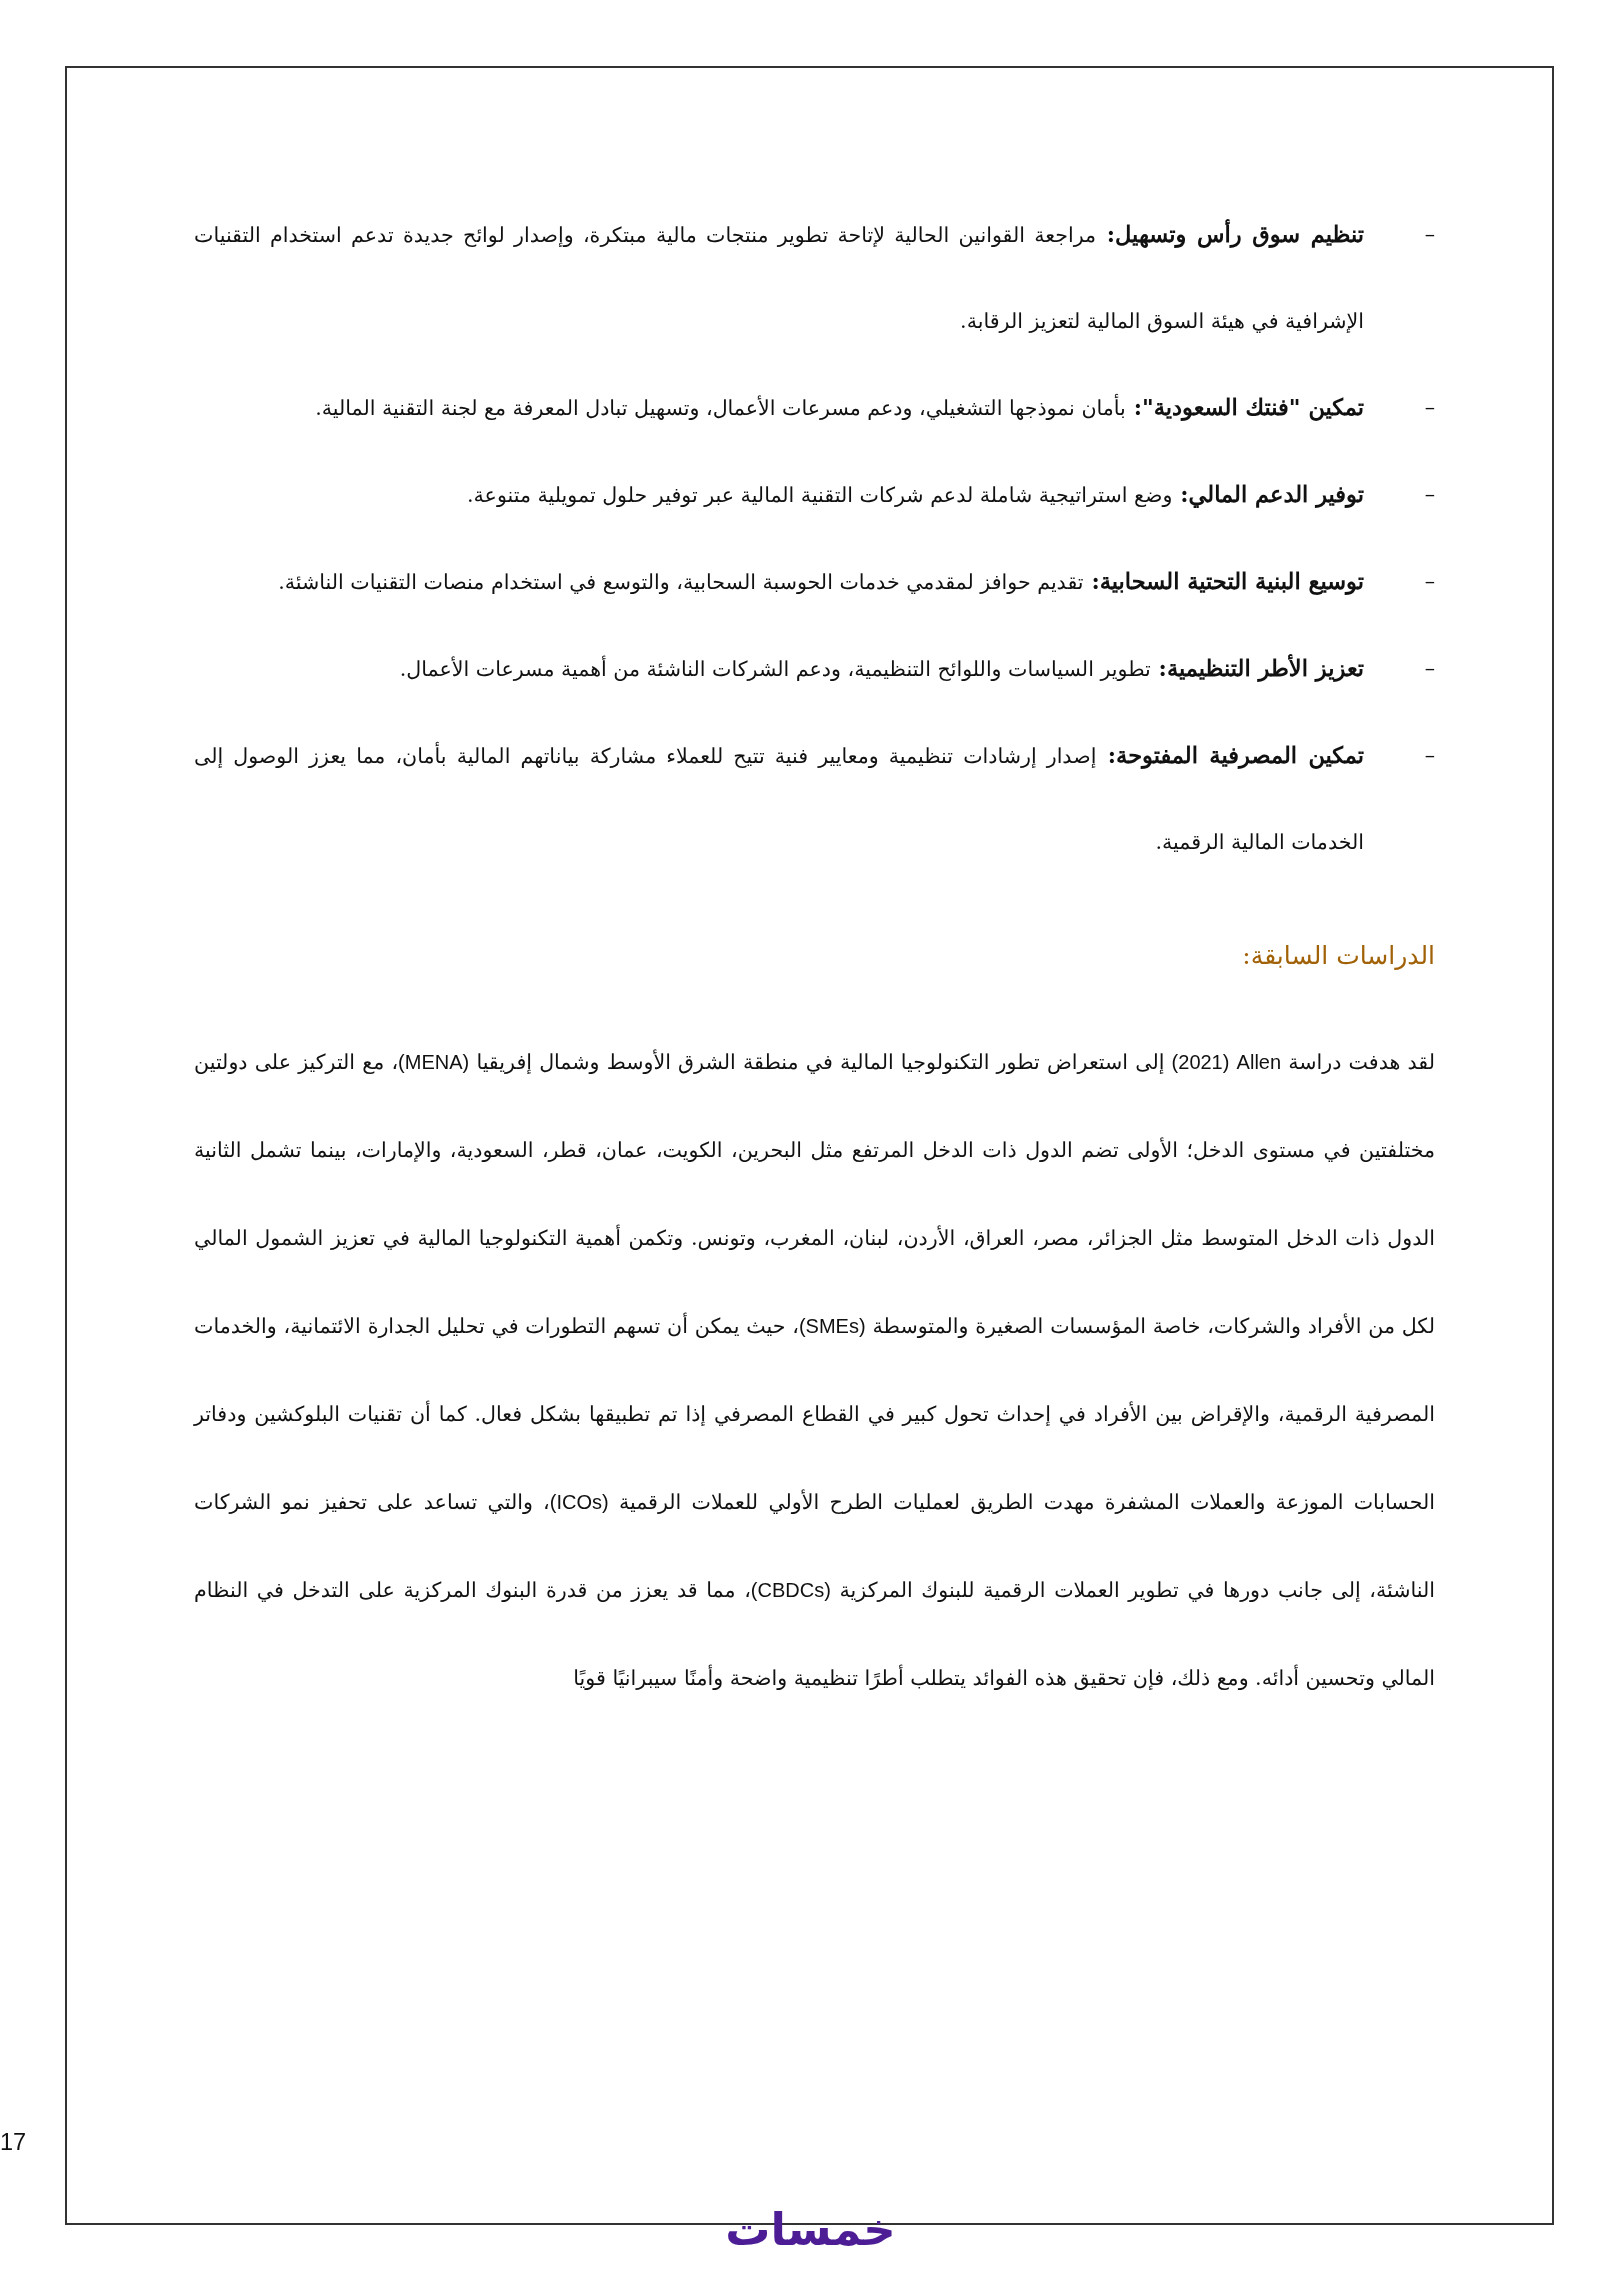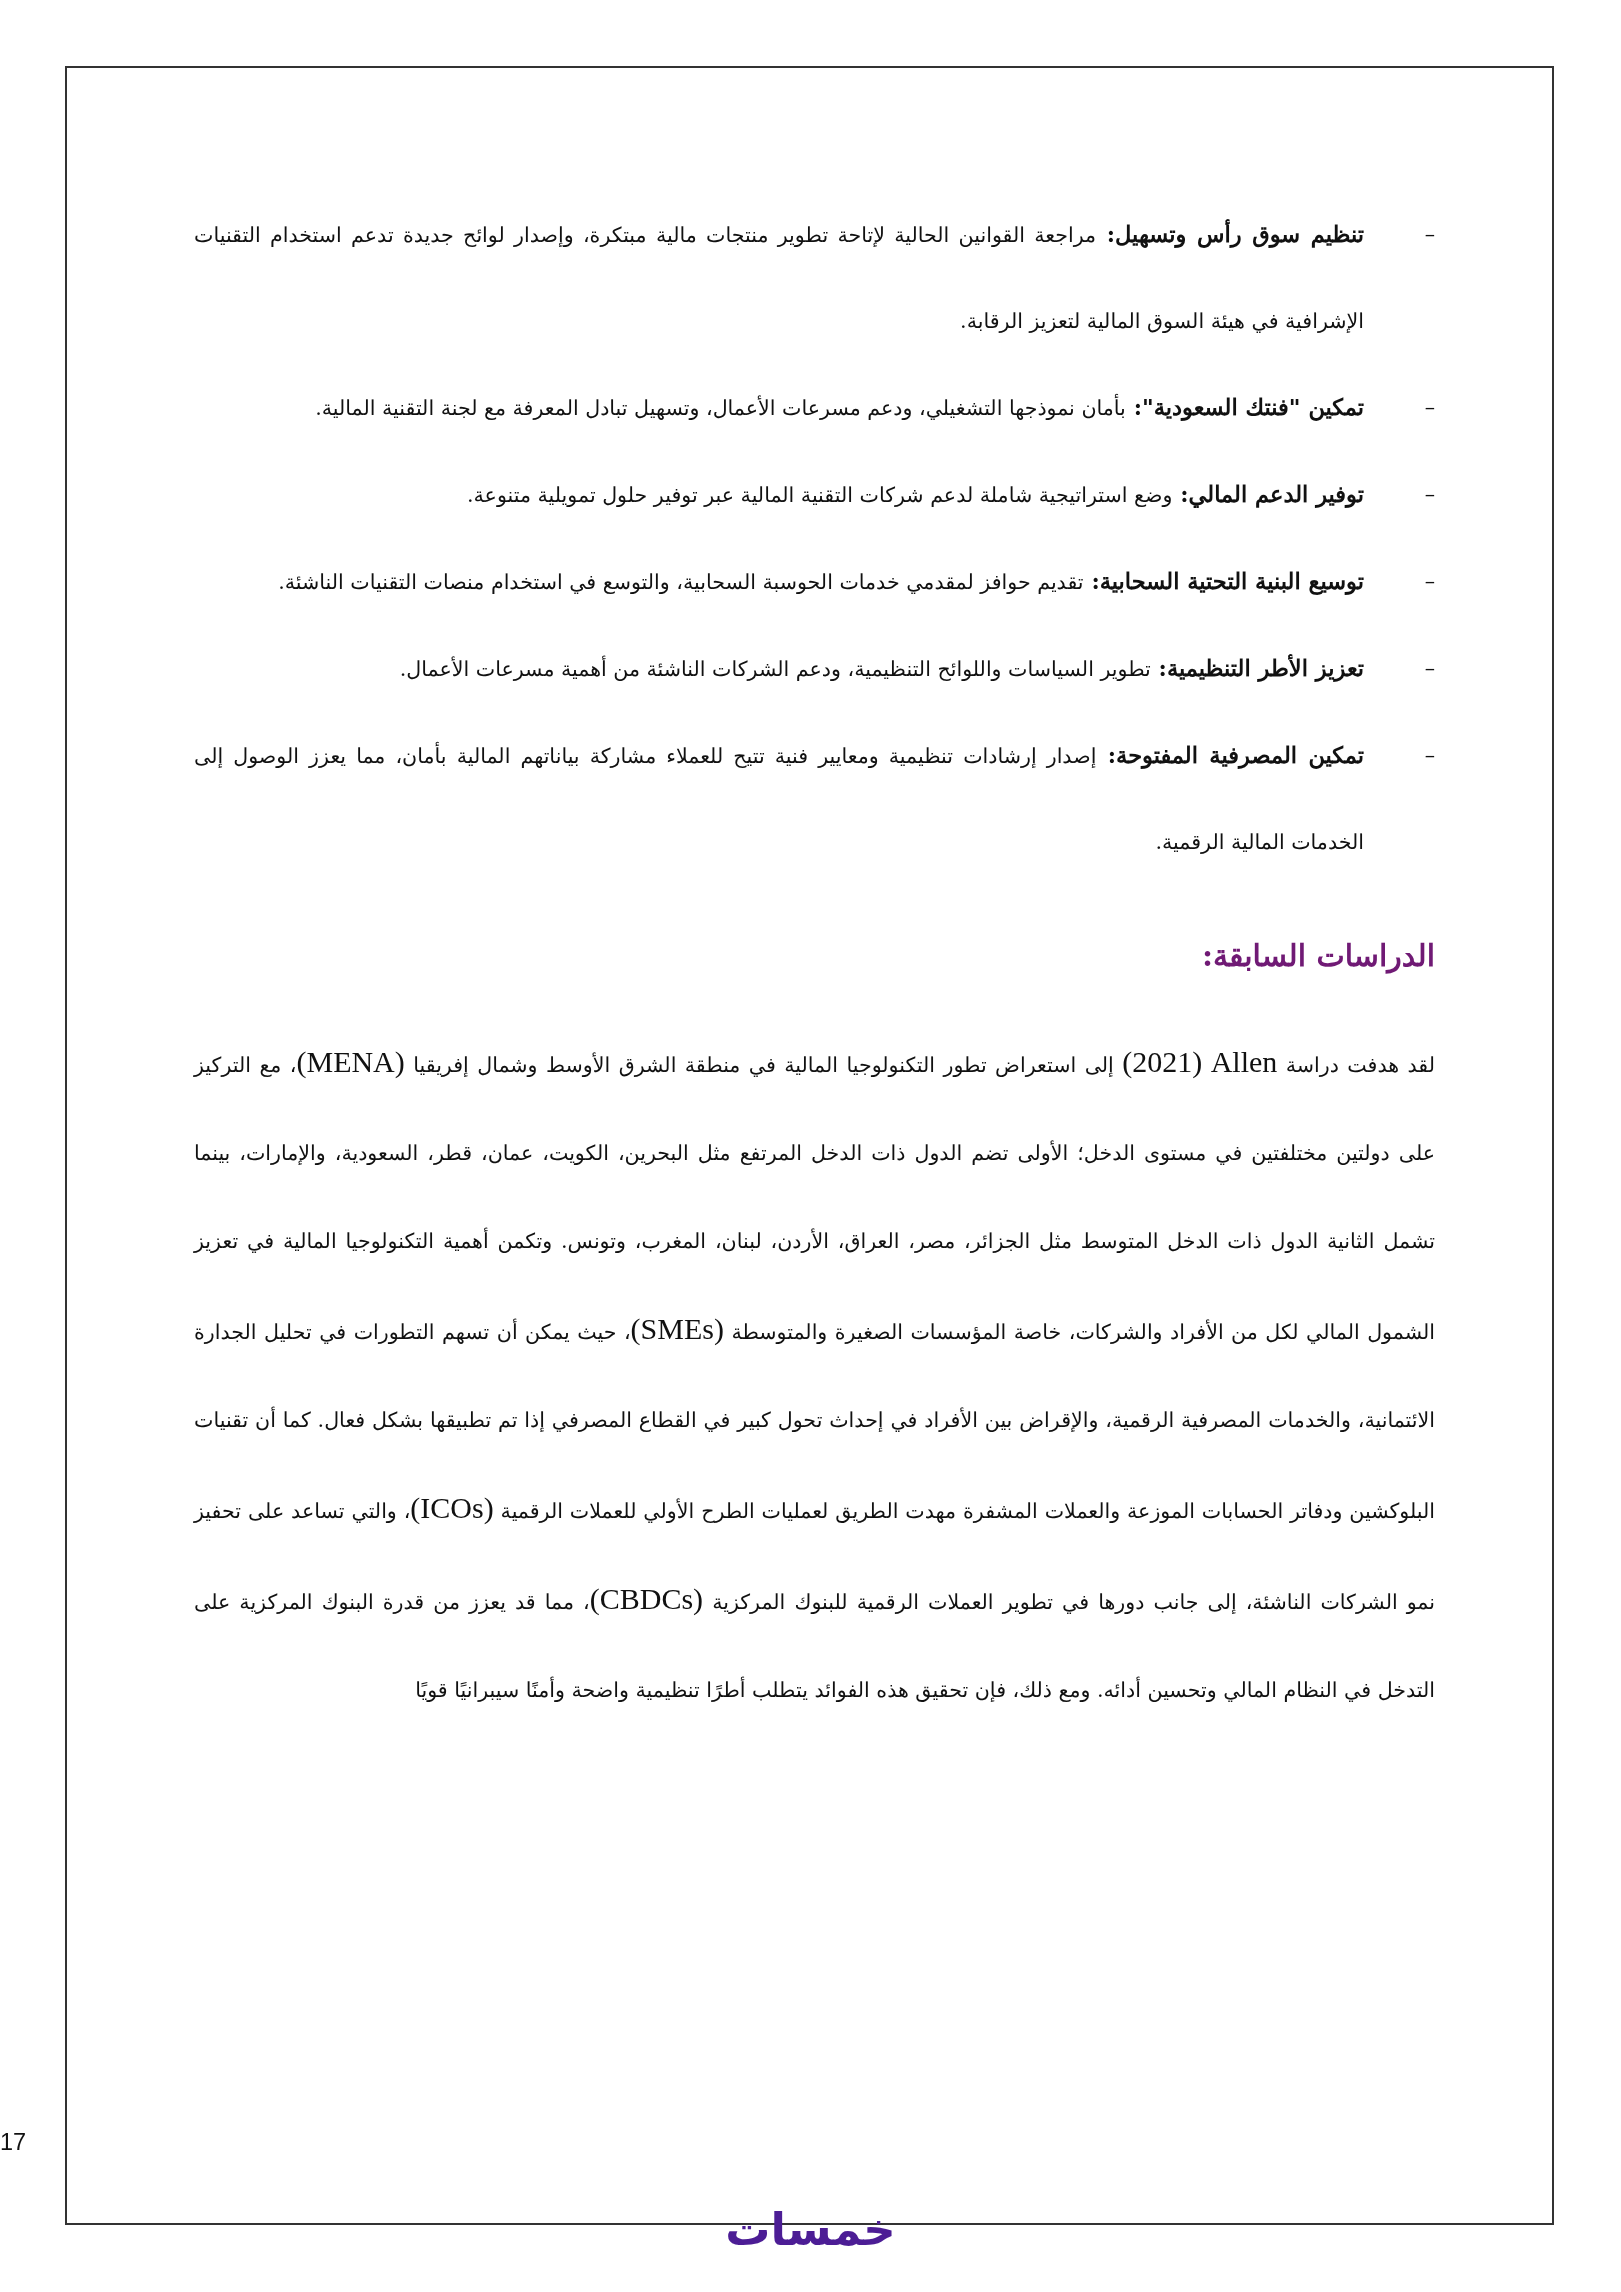--- a/index.html
+++ b/index.html
@@ -53,35 +53,35 @@
       width: 19.6px;
       text-align: center;
       font-weight: normal;
     }
     .bullet .term {
       font-weight: bold;
       font-size: 22.5px;
     }
     .section-title {
       margin: 41px 0 0 0;
-      font-size: 30px;
-      font-weight: bold;
-      color: #701a75;
+      font-size: 25px;
+      font-weight: normal;
+      color: #a16207;
       line-height: 59px;
     }
     .paragraph {
       margin: 33px 0 0 0;
       font-size: 20.6px;
       line-height: 88px;
       text-align: justify;
       text-align-last: right;
     }
     .latin {
-      font-family: Liberation Serif, serif;
-      font-size: 30px;
+      font-family: Liberation Sans, sans-serif;
+      font-size: 20px;
       direction: ltr;
       unicode-bidi: embed;
     }
     .page-number {
       position: absolute;
       left: 0;
       width: 1299px;
       top: 2129px;
       text-align: left;
       font-family: "Liberation Sans", "DejaVu Sans", sans-serif;

